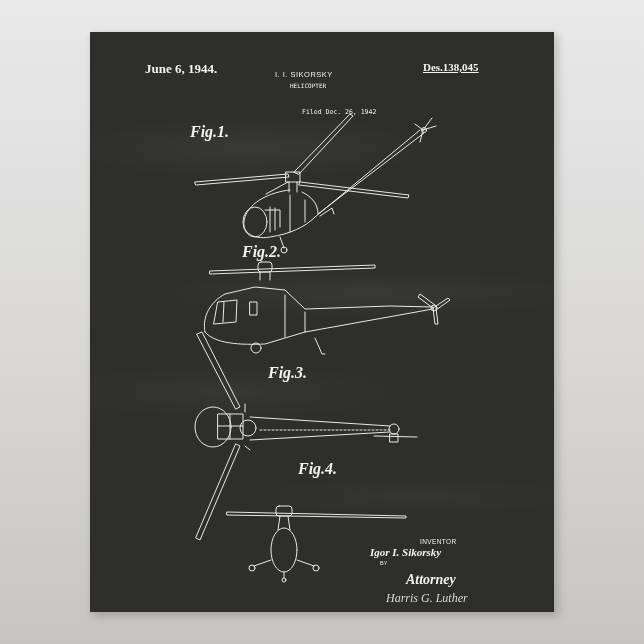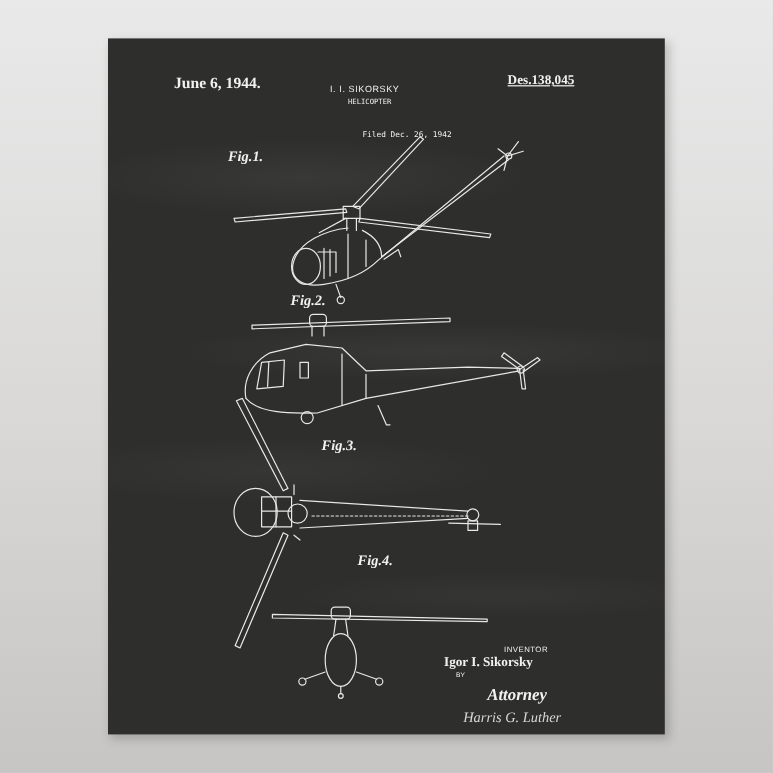--- a/index.html
+++ b/index.html
@@ -22,27 +22,27 @@
         radial-gradient(ellipse 55% 5% at 70% 80%, rgba(255,255,255,0.035), transparent 70%),
         #2e2e2c;
       overflow:hidden;
     }
     .txt { position:absolute; color:#f2f2f0; white-space:nowrap; }
     .date { left:55px; top:29px; font-size:13px; font-weight:bold; }
     .patent { left:333px; top:29px; font-size:11px; font-weight:bold;text-decoration:underline; }
     .inventor-name { left:185px; top:38px; font-family:"Liberation Sans", sans-serif; font-size:7.5px; letter-spacing:0.5px; }
     .subject { left:200px; top:50px; font-family:"DejaVu Sans Mono", monospace; font-size:6px; }
     .filed { left:212px; top:64px; font-family:"DejaVu Sans Mono", monospace; font-size:6.5px;margin-top:12px; }
-    .fig { font-style:italic; font-weight:bold; font-size:12px; }
+    .fig { font-style:italic; font-weight:bold; font-size:16px; }
     .fig1 { left:100px; top:91px; }
     .fig2 { left:152px; top:211px; }
     .fig3 { left:178px; top:332px; }
     .fig4 { left:208px; top:428px; }
     .inv-label { left:330px; top:506px; font-family:"Liberation Sans", sans-serif; font-size:6.5px; letter-spacing:0.4px; }
-    .inv-sig { left:280px; top:514px; font-weight:bold; font-size:11px; }
+    .inv-sig { left:280px; top:514px; font-style:italic; font-weight:bold; font-size:11px; }
     .by { left:290px; top:528px; font-family:"Liberation Sans", sans-serif; font-size:5.5px; }
     .atty-sig { left:296px; top:526px; font-style:italic; font-size:12px; color:#d8d8d6;margin-top:33px; }
     .atty { left:316px; top:540px; font-style:italic; font-weight:bold; font-size:14px; }
     svg.drawing { position:absolute; left:0; top:0; }
     svg.drawing * { fill:none; stroke:#e8e8e6; stroke-width:1; stroke-linecap:round; stroke-linejoin:round; }
   </style>
 </head>
 <body>
 
 <div class="shadow"></div>

